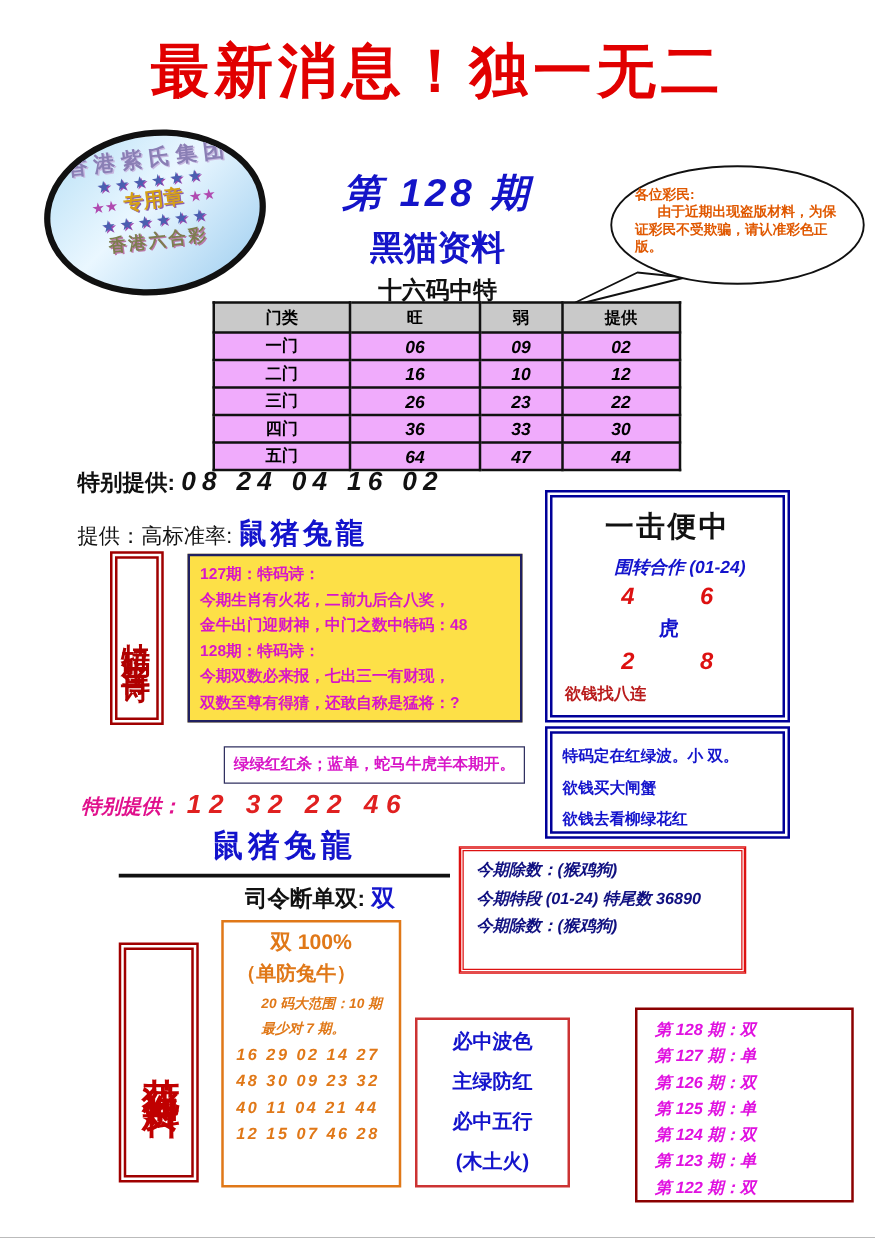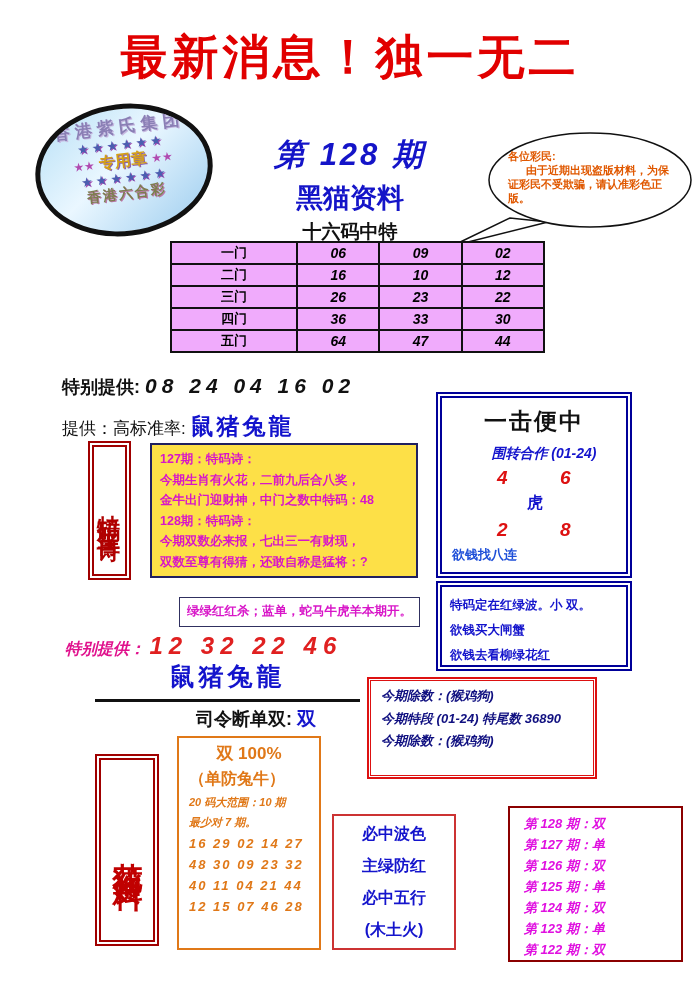--- a/index.html
+++ b/index.html
@@ -60,46 +60,46 @@
   
   .poem{left:150px;top:443px;width:268px;height:135px;border:2px solid #202060;box-sizing:border-box;
     padding:4px 8px;color:#d816c8;font-size:12.5px;font-weight:bold;line-height:20.5px;background:#fde047;}
   
   .onehit{left:436px;top:392px;width:196px;height:186px;box-sizing:border-box;}
   .onehit-title{text-align:center;font-size:23px;font-weight:900;color:#111;margin-top:8px;letter-spacing:2px;}
   .onehit-sub{text-align:center;font-size:14px;font-weight:bold;font-style:italic;color:#1414cc;margin-top:8px;margin-left:20px;}
   .onehit-grid{position:relative;height:80px;}
   .oh-num{position:absolute;color:#dd1111;font-size:19px;font-weight:900;font-style:italic;}
   .oh-c{position:absolute;color:#1414cc;font-size:16px;font-weight:900;}
-  .onehit-foot{position:absolute;left:10px;bottom:8px;color:#1d4ed8;font-size:13px;font-weight:bold;}
+  .onehit-foot{position:absolute;left:10px;bottom:8px;color:#b91c1c;font-size:13px;font-weight:bold;}
   
   .tips{left:436px;top:581px;width:196px;height:90px;box-sizing:border-box;}
   .tips-lines{padding:6px 8px;color:#1414cc;font-size:12.5px;font-weight:bold;line-height:25px;}
   
   .kill{left:179px;top:597px;width:241px;height:30px;border:1.5px solid #303060;box-sizing:border-box;
     text-align:center;line-height:27px;color:#d816c8;font-size:12.5px;font-weight:bold;background:#fff;}
   
   .offer2{left:65px;top:632px;font-size:16px;font-weight:900;font-style:italic;color:#e0108c;}
-  .offer2 .nums{color:#e02020;font-size:24px;letter-spacing:6px;margin-top:20px;}
+  .offer2 .nums{color:#e02020;font-size:21px;letter-spacing:6px;margin-top:20px;}
   
   .zodiac2{left:95px;top:660px;width:265px;text-align:center;color:#1313cc;font-weight:900;
     font-size:25px;letter-spacing:4px;border-bottom:3px solid #111;padding-bottom:6px;}
   
   .commander{left:196px;top:706px;font-size:18px;font-weight:bold;color:#111;}
   .commander .val{color:#1414cc;font-size:19px;font-weight:900;}
   
   .forecast{left:368px;top:678px;width:228px;height:100px;border:3px double #dd1111;
     outline:1px solid #dd1111;box-sizing:border-box;padding:4px 10px;background:#fff;
     color:#101080;font-size:13px;font-weight:bold;font-style:italic;line-height:22.5px;}
   
   .hundred{left:177px;top:736px;width:144px;height:214px;border:2px solid #e07818;box-sizing:border-box;
     padding:4px 10px;color:#e07818;background:#fff;}
   .hundred .l0{font-size:17px;font-weight:900;text-align:center;}
   .hundred .l1{font-size:16px;font-weight:900;margin-top:4px;}
-  .hundred .l2,.hundred .l3{font-size:11px;font-weight:bold;font-style:italic;margin-top:5px;}
+  .hundred .l2,.hundred .l3{font-size:11px;font-weight:bold;font-style:italic;margin-top:5px;margin-left:20px;}
   .hundred .ln{font-size:13px;font-weight:900;font-style:italic;margin-top:6px;letter-spacing:2px;}
   
   .colorbox{left:332px;top:814px;width:124px;height:136px;border:2px solid #cc3333;box-sizing:border-box;
     text-align:center;color:#1414cc;font-size:16px;font-weight:900;line-height:32px;padding-top:2px;background:#fff;}
   
   .history{left:496px;top:806px;width:175px;height:156px;border:2px solid #8b0000;box-sizing:border-box;
     padding:5px 14px;color:#e010e0;font-size:13px;font-weight:900;font-style:italic;line-height:21px;background:#fff;margin-left:12px;}
 </style>
 </head>
 <body>
@@ -124,20 +124,26 @@
     <polygon points="80,88 22,116 118,92" fill="#ffffff" stroke="#111" stroke-width="1.5"></polygon>
     <ellipse cx="160" cy="50" rx="101" ry="47" fill="#ffffff" stroke="#111" stroke-width="1.5"></ellipse>
   </svg>
   <div class="abs bubble-text">
     <div>各位彩民:</div>
     <div class="ind">由于近期出现盗版材料，为保证彩民不受欺骗，请认准彩色正版。</div>
   </div>
 
   <table class="codes">
     <tbody>
+        <tr>
+      <th style="width:110px">门类</th>
+      <th style="width:105px">旺</th>
+      <th style="width:65px">弱</th>
+      <th style="width:95px">提供</th>
+    </tr>
     <tr>
       <td class="cat">一门</td>
       <td>06</td>
       <td>09</td>
       <td>02</td>
     </tr>
     <tr>
       <td class="cat">二门</td>
       <td>16</td>
       <td>10</td>

